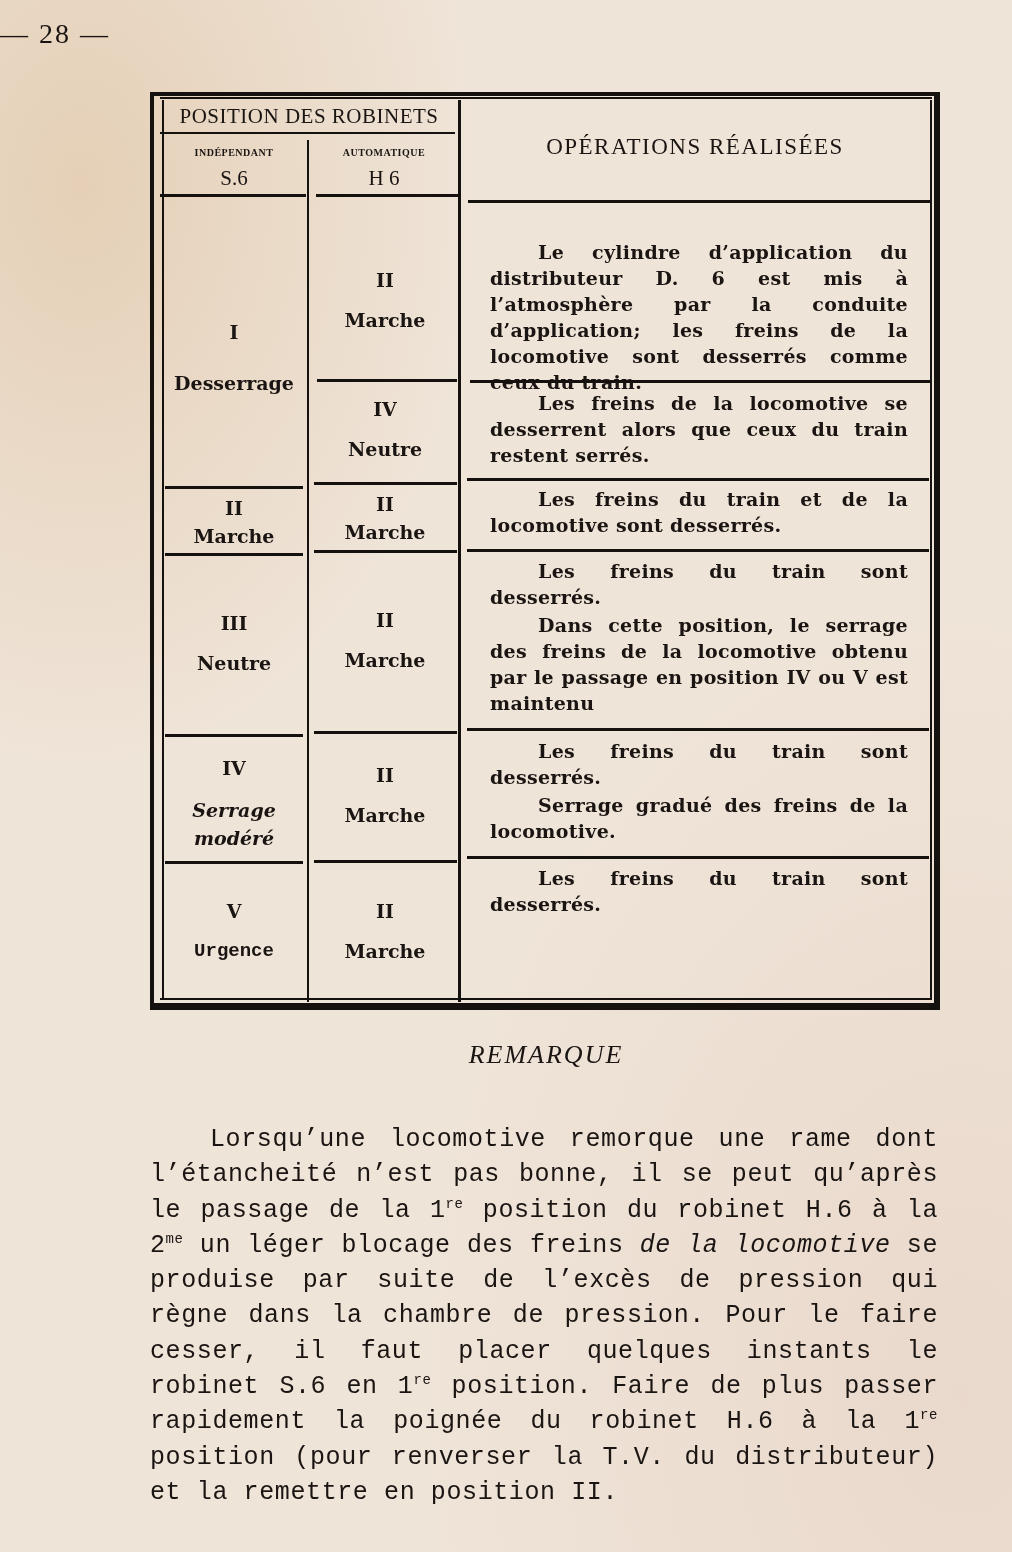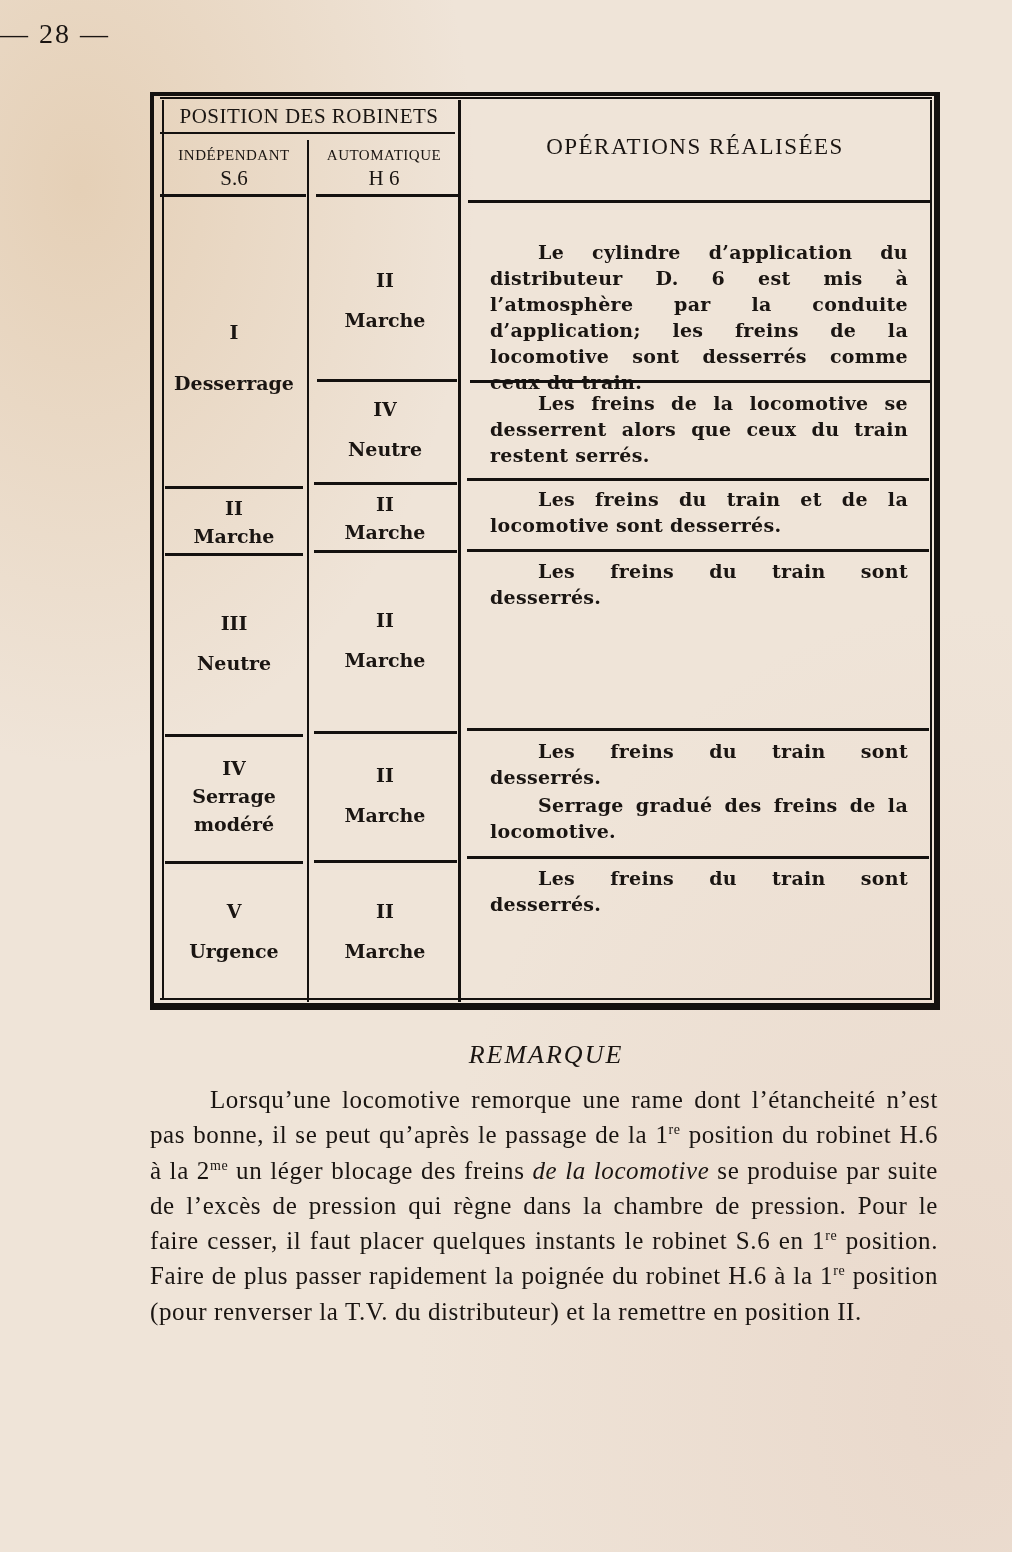--- a/index.html
+++ b/index.html
@@ -18,36 +18,36 @@
   }
   .table-frame {
     position:absolute; left:150px; top:92px; width:790px; height:918px;
     border:4px solid #14110f; border-bottom-width:7px; border-right-width:6px;
     box-sizing:border-box;
   }
   .hline { position:absolute; height:3px; background:#14110f; }
   .vline { position:absolute; width:3px; background:#14110f; }
   .cell { position:absolute; text-align:center; box-sizing:border-box; }
   .hdr-main { font-family:"Liberation Serif", serif; font-size:21px; letter-spacing:0.5px; }
-  .hdr-sub { font-family:"Liberation Serif", serif; font-size:15px; font-weight:normal; letter-spacing:0.5px; }
+  .hdr-sub { font-family:"Liberation Serif", serif; font-size:10px; font-weight:bold; letter-spacing:0.5px; }
   .hdr-code { font-family:"Liberation Serif", serif; font-size:21px; }
   .hdr-ops { font-family:"Liberation Serif", serif; font-size:23px; letter-spacing:1.5px; }
   .pos { font-family:"DejaVu Serif", serif; font-weight:bold; font-size:19px; line-height:28px; }
   .op {
     position:absolute; font-family:"DejaVu Serif", serif; font-weight:bold; font-size:19px;
     line-height:26px; text-align:justify; box-sizing:border-box; letter-spacing:0.3px;
   }
   .op p { margin:0; text-indent:48px; }
   .remark-title {
     position:absolute; top:1040px; left:0; width:1092px; text-align:center;
     font-family:"Liberation Serif", serif; font-style:italic; font-size:26px; letter-spacing:2px;
   }
   .remark-body {
-    position:absolute; top:1082px; left:150px; width:788px;
-    font-family:Liberation Serif, serif; font-size:25px; line-height:35.3px; text-align:justify;
+    position:absolute; top:1122px; left:150px; width:788px;
+    font-family:Liberation Mono, monospace; font-size:25px; line-height:35.3px; text-align:justify;
     letter-spacing:0.6px;
   }
   .remark-body p { margin:0; text-indent:60px; }
   sup { font-size:14px; line-height:0; }
   em { font-style:italic; }
 </style>
 </head>
 <body>
 
 <div class="page-number">— 28 —</div>
@@ -83,26 +83,26 @@
   <div>Marche</div>
 </div>
 <div class="hline" style="left:165px; top:553px; width:138px;"></div>
 <div class="cell pos" style="left:160px; top:609px; width:148px;">
   <div>III</div>
   <div style="margin-top:12px;">Neutre</div>
 </div>
 <div class="hline" style="left:165px; top:734px; width:138px;"></div>
 <div class="cell pos" style="left:160px; top:754px; width:148px;">
   <div>IV</div>
-  <div style="width:100px; margin:0 auto;">Serrage modéré</div>
+  <div style="width:100px; margin:14px auto;font-style:italic;">Serrage modéré</div>
 </div>
 <div class="hline" style="left:165px; top:861px; width:138px;"></div>
 <div class="cell pos" style="left:160px; top:897px; width:148px;">
   <div>V</div>
-  <div style="margin-top:12px;">Urgence</div>
+  <div style="margin-top:12px;font-family:Liberation Mono, monospace;">Urgence</div>
 </div>
 
 <div class="cell pos" style="left:310px; top:266px; width:150px;">
   <div>II</div>
   <div style="margin-top:12px;">Marche</div>
 </div>
 <div class="hline" style="left:317px; top:379px; width:140px;"></div>
 <div class="cell pos" style="left:310px; top:395px; width:150px;">
   <div>IV</div>
   <div style="margin-top:12px;">Neutre</div>
@@ -135,20 +135,21 @@
 <div class="op" style="left:490px; top:390px; width:418px;">
   <p>Les freins de la locomotive se desserrent alors que ceux du train restent serrés.</p>
 </div>
 <div class="hline" style="left:467px; top:478px; width:462px;"></div>
 <div class="op" style="left:490px; top:486px; width:418px;">
   <p>Les freins du train et de la locomotive sont desserrés.</p>
 </div>
 <div class="hline" style="left:467px; top:549px; width:462px;"></div>
 <div class="op" style="left:490px; top:558px; width:418px;">
   <p>Les freins du train sont desserrés.</p>
+  <p style="margin-top:2px;">Dans cette position, le serrage des freins de la locomotive obtenu par le passage en position IV ou V est maintenu</p>
 </div>
 <div class="hline" style="left:467px; top:728px; width:462px;"></div>
 <div class="op" style="left:490px; top:738px; width:418px;">
   <p>Les freins du train sont desserrés.</p>
   <p style="margin-top:2px;">Serrage gradué des freins de la locomotive.</p>
 </div>
 <div class="hline" style="left:467px; top:856px; width:462px;"></div>
 <div class="op" style="left:490px; top:865px; width:418px;">
   <p>Les freins du train sont desserrés.</p>
 </div>

